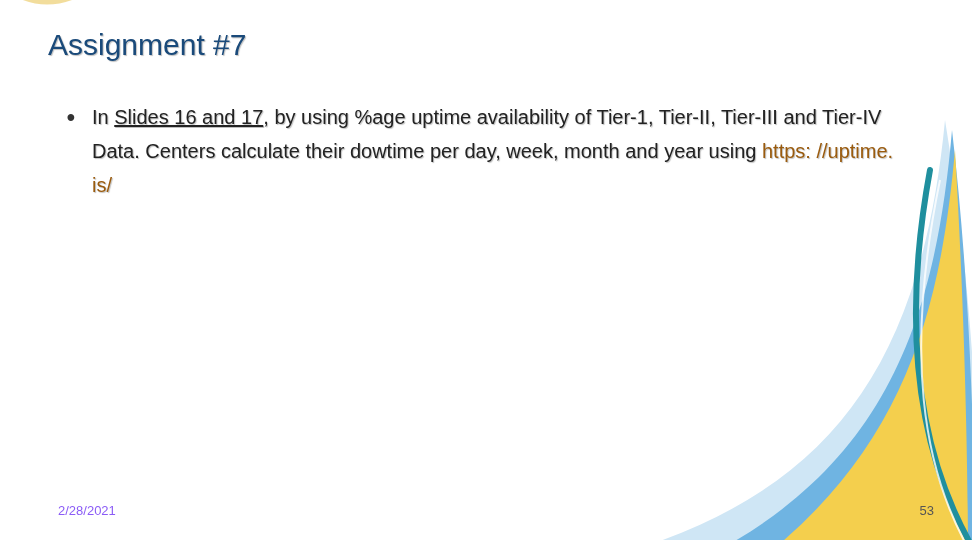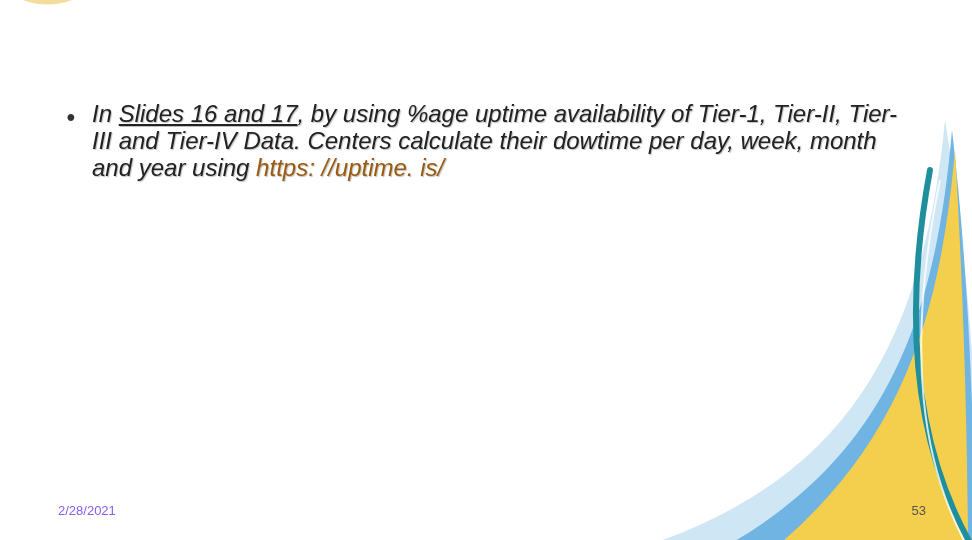--- a/index.html
+++ b/index.html
@@ -43,38 +43,37 @@
   .bullet-dot {
     font-size: 25px;
     line-height: 34px;
     color: #333;
     width: 14px;
     text-align: center;
     flex: 0 0 auto;
     margin-left: 4px;
   }
   .bullet-text {
-    font-size: 24px;
-    line-height: 27px;
+    font-size: 20px;
+    line-height: 34px;
     color: #222;
     text-shadow: 1px 1px 1px rgba(0,0,0,0.25);
-    font-style: italic;
   }
   .bullet-text .u { text-decoration: underline; }
   .bullet-text .lnk { color: #9a5b0e; }
   .footer-date {
     position: absolute;
     left: 58px;
     bottom: 22px;
     font-size: 13px;
     color: #8b5cf6;
   }
   .footer-page {
     position: absolute;
-    right: 46px;
+    right: 38px;
     bottom: 22px;
     font-size: 13px;
     color: #555;
   }
 </style>
 </head>
 <body>
 
 <div class="slide">
 
@@ -87,20 +86,21 @@
 
     <path d="M 700 560 C 880 470, 935 330, 952 130 C 972 300, 975 480, 975 560 Z" fill="#6fb4e2"></path>
 
     <path d="M 760 560 C 900 450, 940 320, 955 150 C 965 320, 968 470, 968 560 Z" fill="#f4cf4d"></path>
 
     <path d="M 980 560 C 930 480, 895 360, 930 170" fill="none" stroke="#1f8f9e" stroke-width="6" stroke-linecap="round"></path>
 
     <path d="M 975 560 C 920 470, 905 350, 940 180" fill="none" stroke="#ffffff" stroke-width="2" opacity="0.8"></path>
   </svg>
 
+  <h1 class="title">Assignment #7</h1>
 
   <div class="body">
     <div class="bullet-row">
       <div class="bullet-dot">•</div>
       <div class="bullet-text">
         <span>In </span><span class="u">Slides 16 and 17</span><span>, by using %age uptime availability of Tier-1, Tier-II, Tier-III and Tier-IV Data. Centers calculate their dowtime per day, week, month and year using </span><span class="lnk">https: //uptime. is/</span>
       </div>
     </div>
   </div>
 

